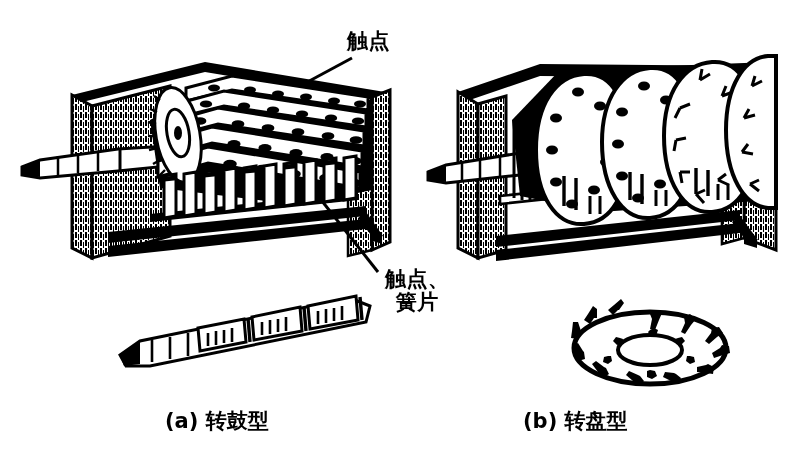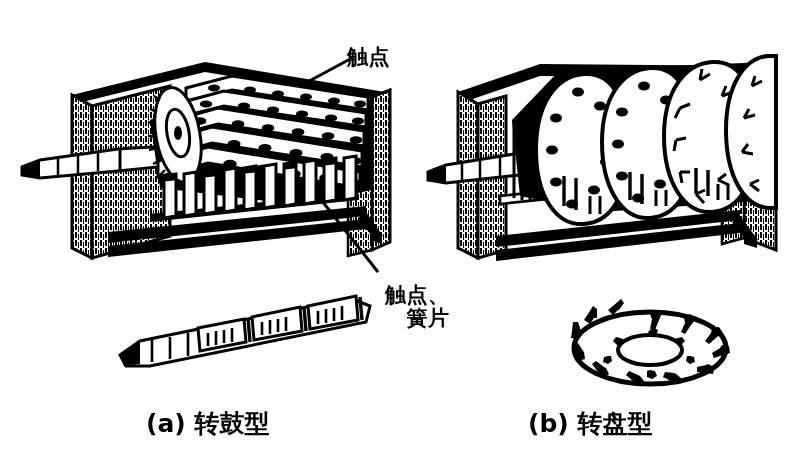--- a/index.html
+++ b/index.html
@@ -36,47 +36,47 @@
     pointer-events: none;
   }
   .cjk {
     position: absolute;
     font-family: "DejaVu Sans", sans-serif;
     font-weight: bold;
     color: #000000;
     white-space: nowrap;
     line-height: 1.05;
     letter-spacing: 0.5px;
-    margin-top: 16px;
   }
   #label-contact {
     left: 347px;
     top: 30px;
     font-size: 21px;
   }
   #label-spring {
     left: 385px;
     top: 268px;
     font-size: 21px;
-    text-align: right;
+    text-align: center;
   }
   #label-spring .l2 {
     display: block;
     margin-top: 1px;
   }
   .caption {
     position: absolute;
     font-family: "DejaVu Sans", sans-serif;
     font-weight: bold;
-    font-size: 25px;
+    font-size: 21px;
     color: #000000;
     white-space: nowrap;
+    margin-left: 19px;
   }
   #caption-a { left: 146px; top: 407px; }
-  #caption-b { left: 528px; top: 407px; }
+  #caption-b { left: 504px; top: 407px; }
   #figure-number {
     position: absolute;
     left: 399px;
     top: 367px;
     width: 40px;
     height: 32px;
     border: 2.5px solid #000;
     border-radius: 50%;
     color: #000;
     font-family: "DejaVu Serif", serif;

